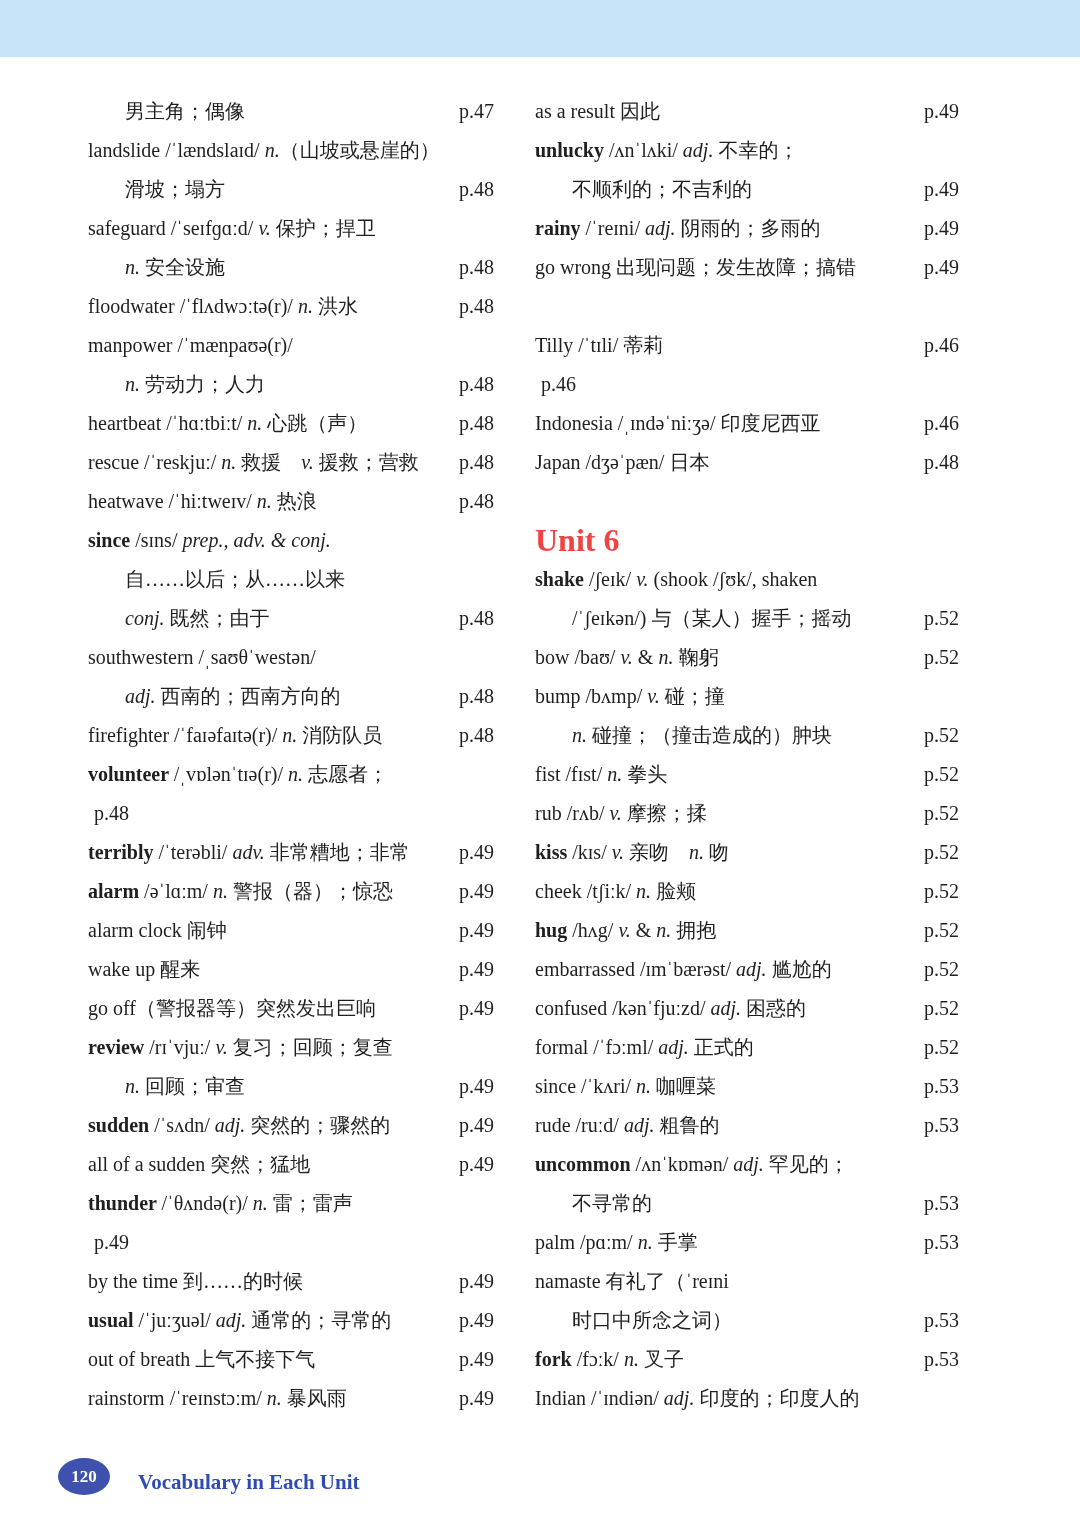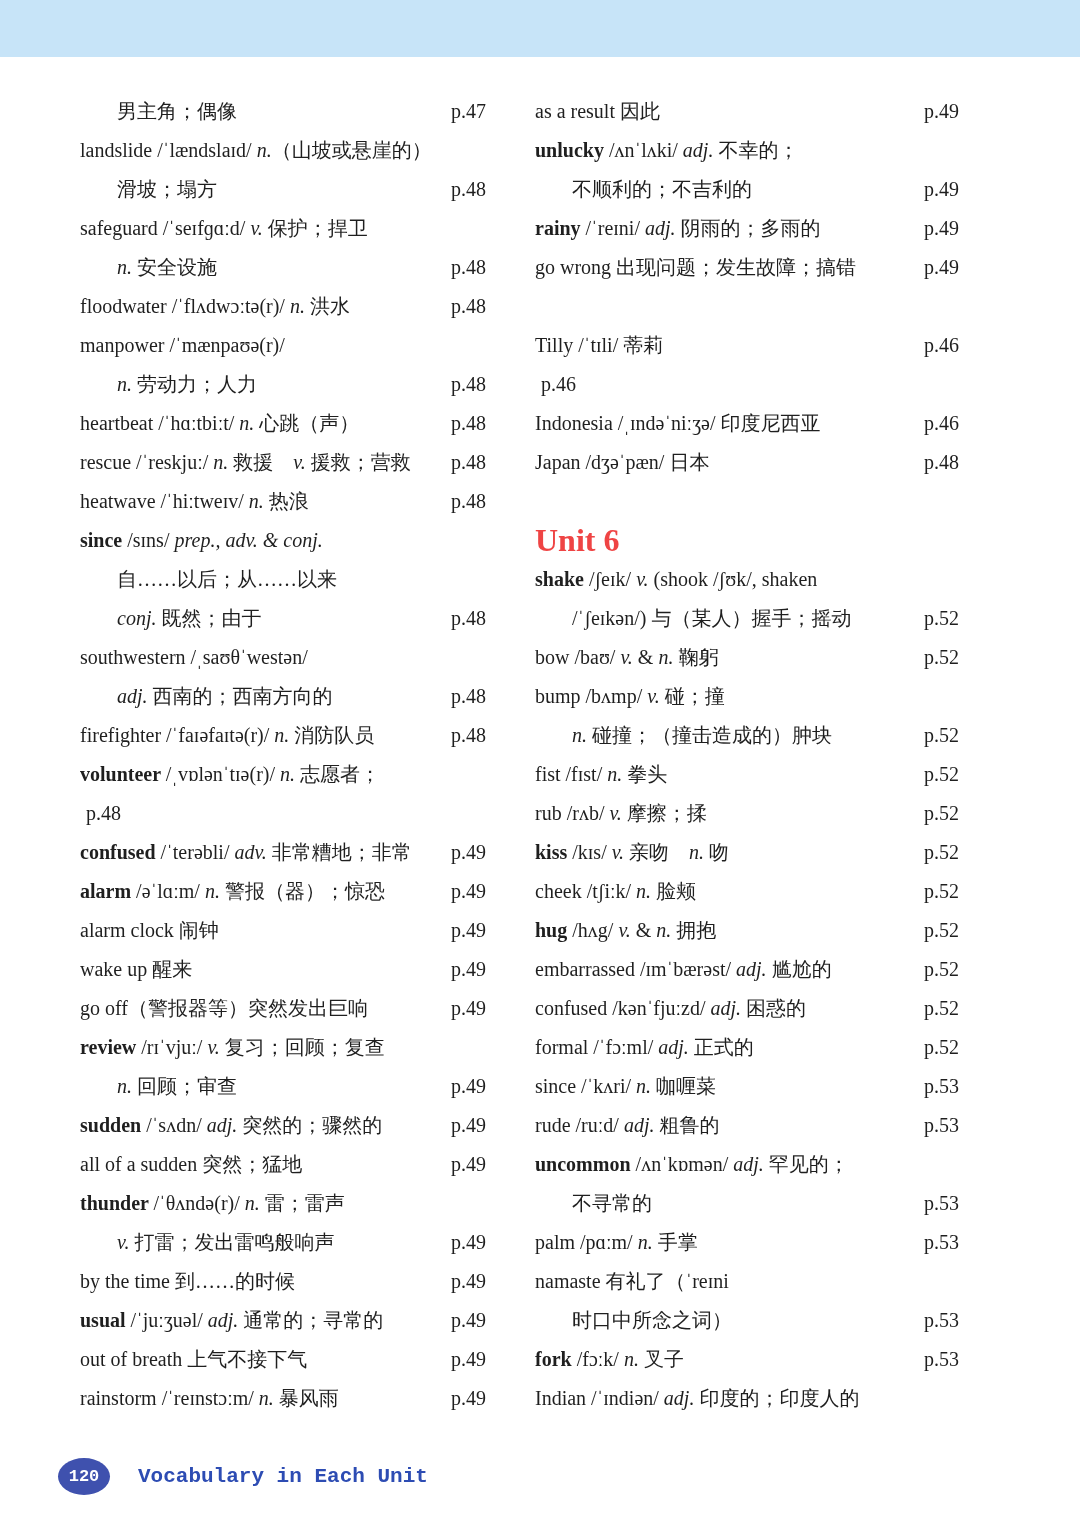--- a/index.html
+++ b/index.html
@@ -9,40 +9,40 @@
     background:#ffffff;
     font-family:"Liberation Serif","DejaVu Serif",serif;
     color:#1f1f1f;
     overflow:hidden;
   }
   .topbar {
     position:absolute; top:0; left:0; width:100%; height:57px;
     background:#c7e4f8;
   }
   .col { position:absolute; top:92px; }
-  .col-left  { left:80px;  width:406px; }
+  .col-left  { left:88px;  width:406px; }
   .col-right { left:535px; width:424px; }
   .row {
     display:flex; justify-content:space-between; align-items:baseline;
     height:39px; line-height:39px; font-size:20px;
   }
   .row .txt { white-space:nowrap; flex:0 1 auto; overflow:hidden; }
   .row .pg  { flex:0 0 auto; padding-left:6px; }
   .row.indent .txt { padding-left:37px; }
   .row.spacer { height:39px; }
   .row.unit-row {
     font-weight:bold; font-size:32px; color:#ef4444;
     justify-content:flex-start;
   }
   .seg-b { font-weight:bold; }
   .seg-i { font-style:italic; }
   .footer {
     position:absolute; left:58px; top:1458px;
-    display:flex; align-items:center;
-    font-family:Liberation Mono, monospace;
+    display:flex; align-items:flex-end;
+    font-family:Liberation Serif, serif;
   }
   .badge {
     width:52px; height:37px; border-radius:50%;
     background:#3f51ae; color:#ffffff;
     display:flex; align-items:center; justify-content:center;
     font-size:17px; font-weight:bold;
   }
   .footer-label {
     margin-left:28px; color:#2d4cb3; font-weight:bold; font-size:21px;
   }
@@ -116,21 +116,21 @@
         <span class="txt"><span class="seg-n">firefighter /ˈfaɪəfaɪtə(r)/ </span><span class="seg-i">n.</span><span class="seg-c"> 消防队员</span></span>
         <span class="pg">p.48</span>
       </div>
       <div class="row">
         <span class="txt"><span class="seg-b">volunteer </span><span class="seg-n">/ˌvɒlənˈtɪə(r)/ </span><span class="seg-i">n.</span><span class="seg-c"> 志愿者；</span></span>
       </div>
       <div class="row indent">
         <span class="pg">p.48</span>
       </div>
       <div class="row">
-        <span class="txt"><span class="seg-b">confused </span><span class="seg-n">/ˈterəbli/ </span><span class="seg-i">adv.</span><span class="seg-c"> 非常糟地；非常</span></span>
+        <span class="txt"><span class="seg-b">terribly </span><span class="seg-n">/ˈterəbli/ </span><span class="seg-i">adv.</span><span class="seg-c"> 非常糟地；非常</span></span>
         <span class="pg">p.49</span>
       </div>
       <div class="row">
         <span class="txt"><span class="seg-b">alarm </span><span class="seg-n">/əˈlɑːm/ </span><span class="seg-i">n.</span><span class="seg-c"> 警报（器）；惊恐</span></span>
         <span class="pg">p.49</span>
       </div>
       <div class="row">
         <span class="txt"><span class="seg-n">alarm clock </span><span class="seg-c">闹钟</span></span>
         <span class="pg">p.49</span>
       </div>
@@ -154,21 +154,20 @@
         <span class="pg">p.49</span>
       </div>
       <div class="row">
         <span class="txt"><span class="seg-n">all of a sudden </span><span class="seg-c">突然；猛地</span></span>
         <span class="pg">p.49</span>
       </div>
       <div class="row">
         <span class="txt"><span class="seg-b">thunder </span><span class="seg-n">/ˈθʌndə(r)/ </span><span class="seg-i">n.</span><span class="seg-c"> 雷；雷声</span></span>
       </div>
       <div class="row indent">
-        <span class="txt"><span class="seg-i">v.</span><span class="seg-c"> 打雷；发出雷鸣般响声</span></span>
         <span class="pg">p.49</span>
       </div>
       <div class="row">
         <span class="txt"><span class="seg-n">by the time </span><span class="seg-c">到……的时候</span></span>
         <span class="pg">p.49</span>
       </div>
       <div class="row">
         <span class="txt"><span class="seg-b">usual </span><span class="seg-n">/ˈjuːʒuəl/ </span><span class="seg-i">adj.</span><span class="seg-c"> 通常的；寻常的</span></span>
         <span class="pg">p.49</span>
       </div>

